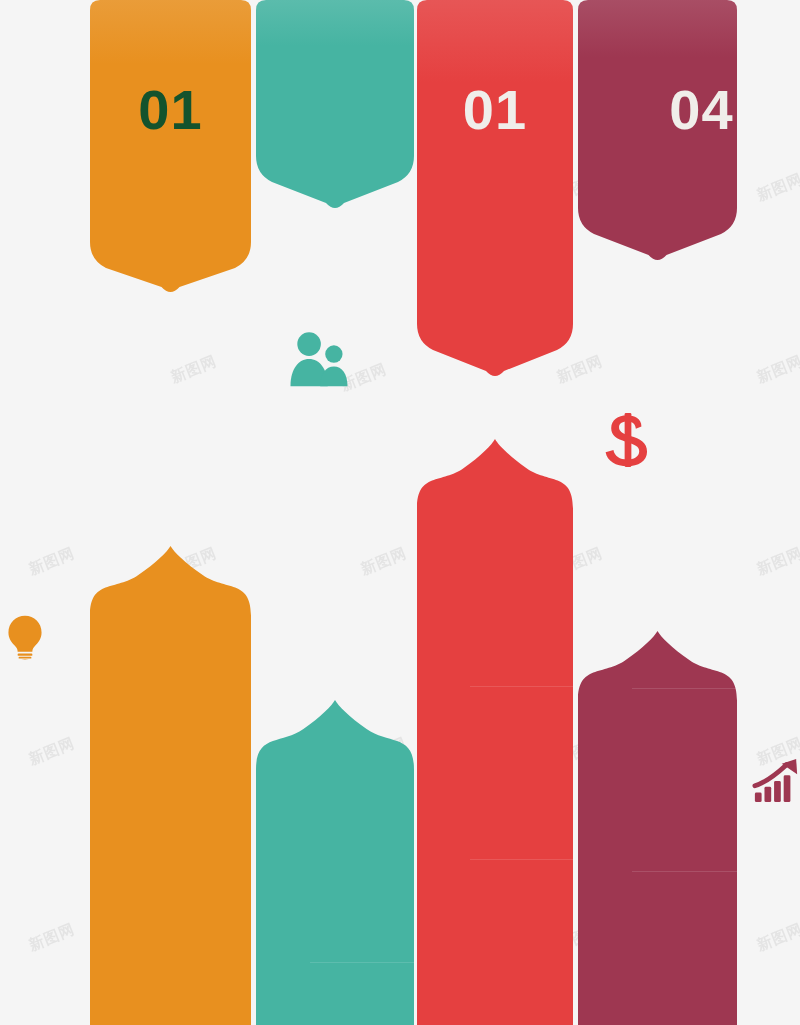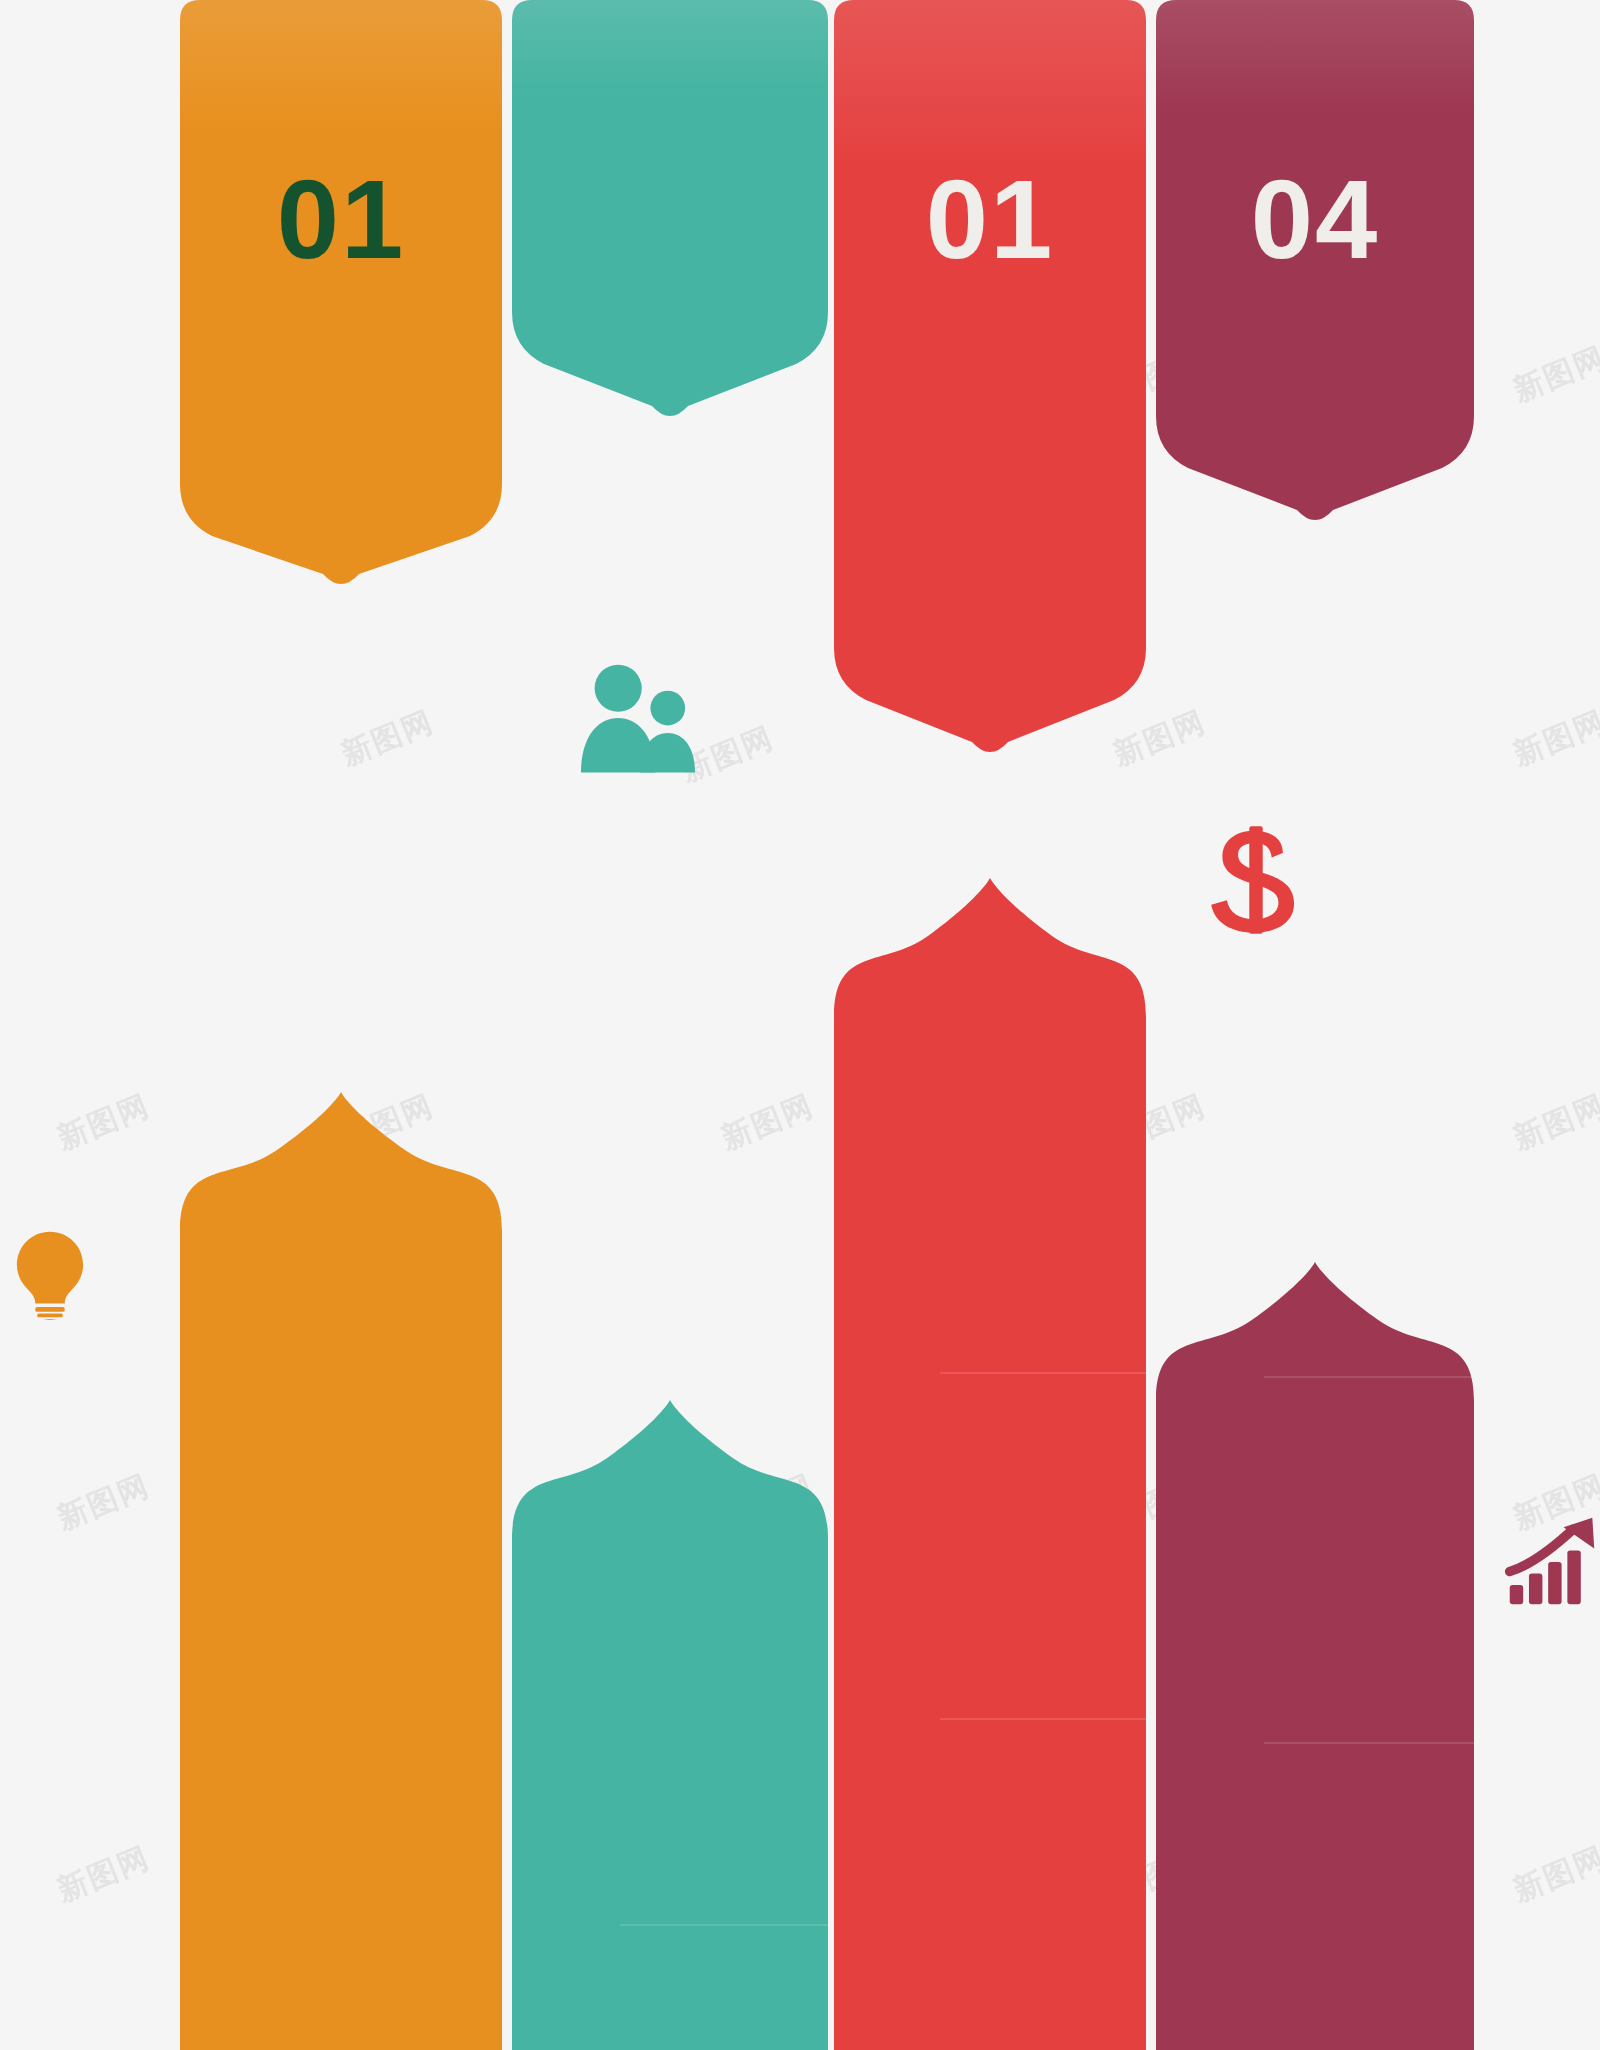--- a/index.html
+++ b/index.html
@@ -172,21 +172,21 @@
       <div class="ribbon" style="left: 578px;">
         <svg width="159" height="262" viewBox="0 0 159 262">
           <defs>
             <linearGradient id="rg3" x1="0" y1="0" x2="0" y2="1">
               <stop offset="0%" stop-color="#9e3751" stop-opacity="0.88"></stop>
               <stop offset="22%" stop-color="#9e3751" stop-opacity="1"></stop>
             </linearGradient>
           </defs>
           <path d="M 0 10 Q 0 0 10 0 L 149 0 Q 159 0 159 10 L 159 208 Q 159 226 143 234 L 88.5 255 Q 79.5 265 70.5 255 L 16 234 Q 0 226 0 208 Z" fill="url(#rg3)"></path>
         </svg>
-        <div class="ribbon-num" style="top: 82px; color: rgb(240, 238, 234);">04</div>
+        <div class="ribbon-num" style="top: 82px; color: rgb(240, 238, 234); padding-left: 44px;">04</div>
       </div>
     </div>
   <div id="icons-layer">
       <div class="icon" title="people" style="left: 288px; top: 328px; color: rgb(70, 180, 162);">
         <svg width="62" height="62" viewBox="0 0 100 100" fill="#46b4a2">
       <circle cx="34" cy="26" r="19"></circle>
       <path d="M4 94 C4 66 17 50 34 50 C51 50 64 66 64 94 Z"></path>
       <circle cx="74" cy="42" r="14"></circle>
       <path d="M52 94 C52 74 61 62 74 62 C87 62 96 74 96 94 Z"></path>
         </svg>

